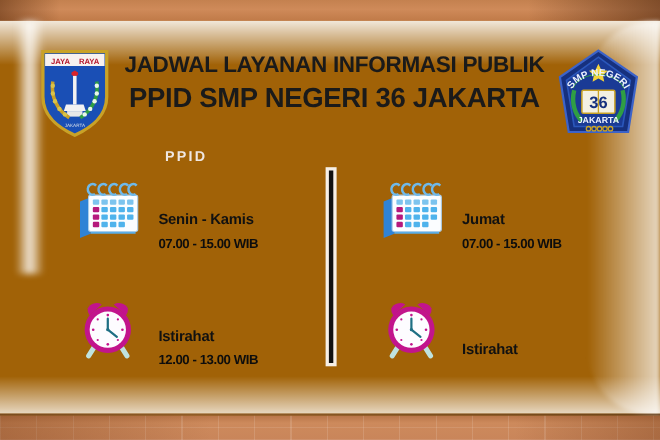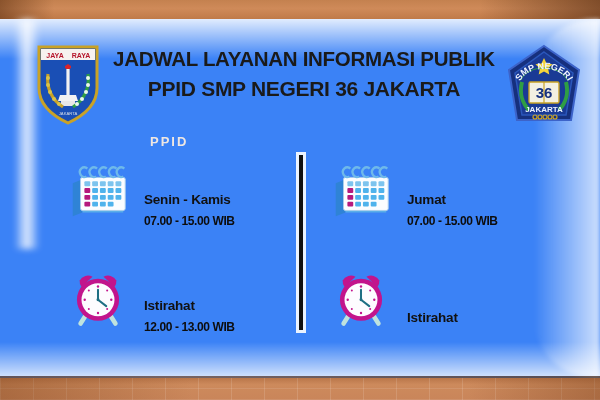--- a/index.html
+++ b/index.html
@@ -1,21 +1,21 @@
 <!DOCTYPE html>
 <html><head>
 <meta charset="utf-8">
 <style>
   html,body{margin:0;padding:0;}
   body{
     width:600px;height:400px;overflow:hidden;
     background:#f7f2ef;
     font-family:"Liberation Sans", sans-serif;
   }
-  .poster{position:relative;width:600px;height:400px;background:#3b82f6;overflow:hidden;}
+  .poster{position:relative;width:600px;height:400px;background:#a16207;overflow:hidden;}
 
   
   .band{position:absolute;left:0;width:600px;}
   .band-top{
     top:0;height:19px;
     background:linear-gradient(180deg,#c4814f 0%,#cf8a59 45%,#c07a48 100%);
   }
   .band-top:after{
     content:"";position:absolute;inset:0;
     background:linear-gradient(90deg,rgba(90,45,15,.55) 0%,rgba(90,45,15,0) 9%,
@@ -63,38 +63,38 @@
   .header{position:absolute;left:0;top:30px;width:600px;height:100px;}
   .logo-left{position:absolute;left:35px;top:14px;width:66px;height:82px;}
   .logo-right{position:absolute;left:505px;top:14px;width:78px;height:84px;}
   .titles{
     position:absolute;left:108px;top:16px;width:392px;text-align:center;
   }
   .title-line{
     color:#1a1a1a;font-weight:bold;font-size:20.5px;line-height:26px;
     letter-spacing:-0.3px;white-space:nowrap;
   }
-  .title-line.l2{font-size:21px;margin-top:4px;}
+  .title-line.l2{font-size:25px;margin-top:4px;}
   .ghost{
     position:absolute;left:150px;top:104px;width:120px;height:16px;
     color:#efe7e2;font-weight:bold;font-size:13px;letter-spacing:2px;
     user-select:none;
   }
 
   
   .divider{
     position:absolute;left:299px;top:155px;width:4px;height:175px;
     background:#111;
     box-shadow:0 0 0 3px rgba(255,255,255,.9);
   }
 
   
   .col{position:absolute;top:150px;width:245px;}
   .col-left{left:62px;}
-  .col-right{left:325px;}
+  .col-right{left:338px;}
   .row{display:flex;align-items:center;height:82px;margin-bottom:24px;}
   .icon-wrap{width:72px;height:72px;flex:0 0 72px;display:flex;align-items:center;justify-content:center;}
   .txt{margin-left:10px;}
   .txt .lbl{
     color:#111;font-weight:bold;font-size:13.5px;line-height:19px;letter-spacing:-0.2px;margin-top:40px;
   }
   .txt .time{
     color:#0d0d0d;font-weight:bold;font-size:12px;line-height:21px;letter-spacing:-0.4px;margin-top:2px;
   }
 </style>

